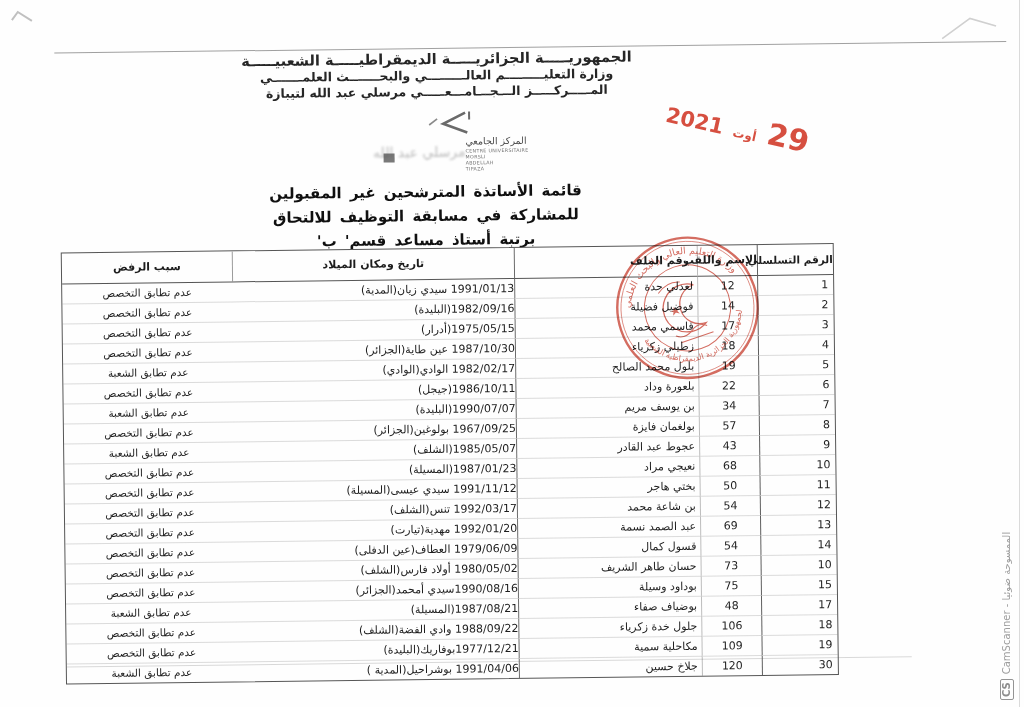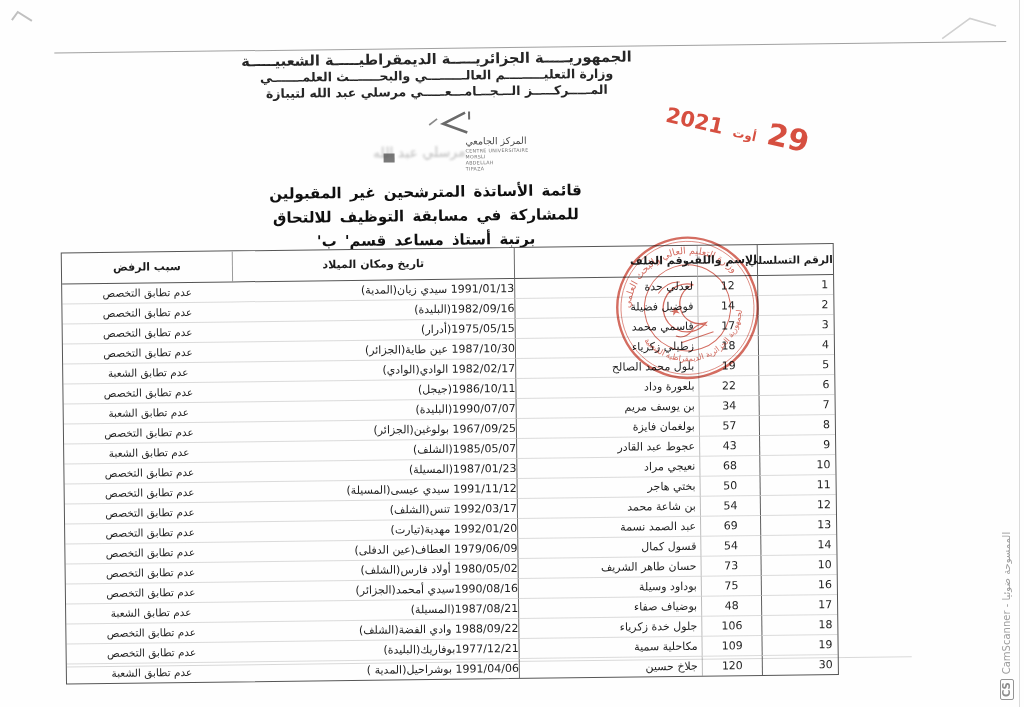--- a/index.html
+++ b/index.html
@@ -230,21 +230,21 @@
         <div class="cell c-serial rt">14</div>
         <div class="cell c-file rt">54</div>
         <div class="cell c-name rt">قسول كمال</div>
         <div class="cell c-birth rt">1979/06/09 العطاف(عين الدفلى)</div>
         <div class="cell c-reason rt">عدم تطابق التخصص</div>
         <div class="cell c-serial rt">10</div>
         <div class="cell c-file rt">73</div>
         <div class="cell c-name rt">حسان طاهر الشريف</div>
         <div class="cell c-birth rt">1980/05/02 أولاد فارس(الشلف)</div>
         <div class="cell c-reason rt">عدم تطابق التخصص</div>
-        <div class="cell c-serial rt">16</div>
+        <div class="cell c-serial rt">15</div>
         <div class="cell c-file rt">75</div>
         <div class="cell c-name rt">بوداود وسيلة</div>
         <div class="cell c-birth rt">1990/08/16سيدي أمحمد(الجزائر)</div>
         <div class="cell c-reason rt">عدم تطابق التخصص</div>
         <div class="cell c-serial rt">17</div>
         <div class="cell c-file rt">48</div>
         <div class="cell c-name rt">بوضياف صفاء</div>
         <div class="cell c-birth rt">1987/08/21(المسيلة)</div>
         <div class="cell c-reason rt">عدم تطابق الشعبة</div>
         <div class="cell c-serial rt">18</div>

